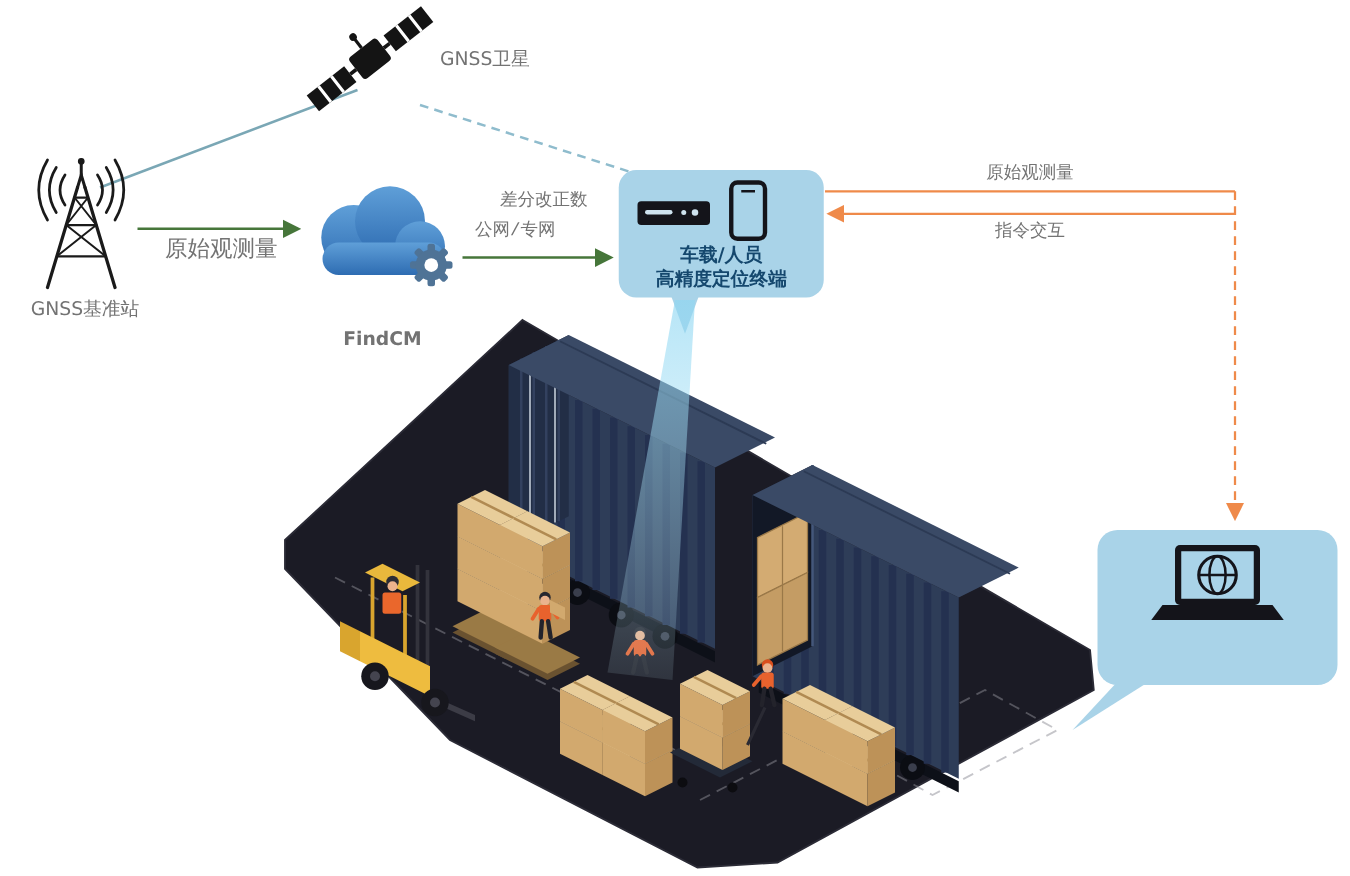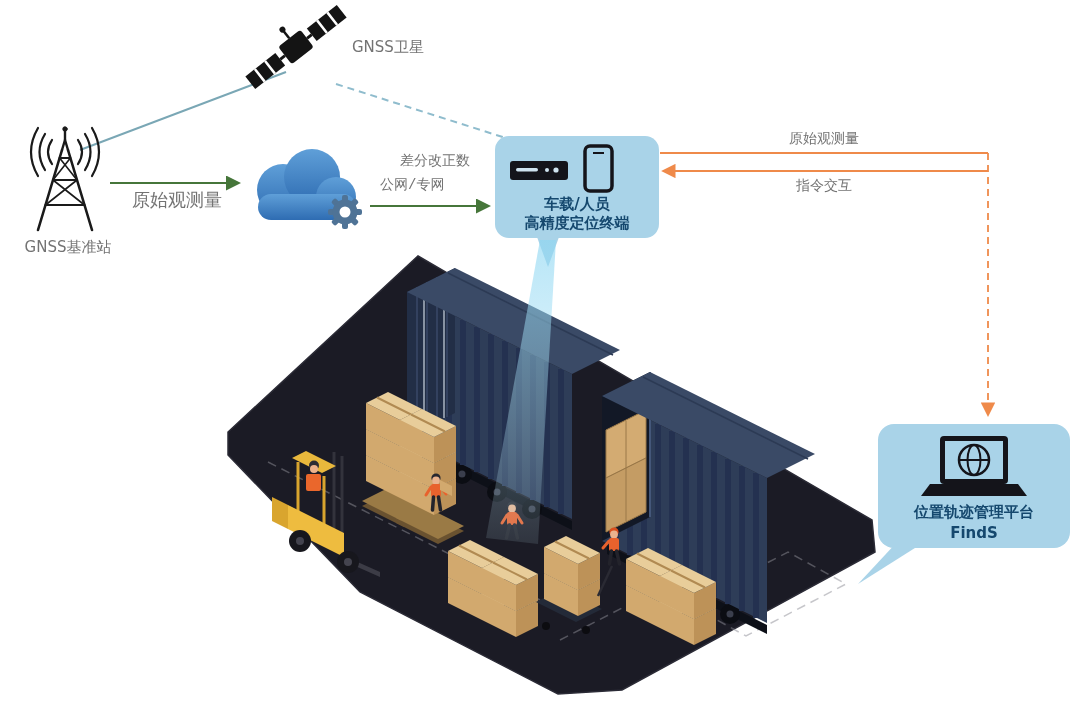--- a/index.html
+++ b/index.html
@@ -265,23 +265,22 @@
       </g>
       <polygon points="930,484 1018,484 1027,496 921,496" fill="#14141a"></polygon>
     </g>
   </g>
 
   <polygon points="540,240 556,240 538,544 486,538" fill="url(#beamG)"></polygon>
 </svg>
 
 <div class="label" style="left:352px;top:38px;">GNSS卫星</div>
 <div class="label center" style="left:12px;top:238px;width:112px;">GNSS基准站</div>
+<div class="label center bold" style="left:222px;top:262px;width:168px;">FindCM</div>
 <div class="label center small" style="left:112px;top:189px;width:130px;">原始观测量</div>
 <div class="label mid" style="left:400px;top:152px;">差分改正数</div>
 <div class="label mid" style="left:380px;top:177px;font-family:Liberation Mono, monospace;">公网/专网</div>
 <div class="label center mid" style="left:744px;top:130px;width:160px;">原始观测量</div>
 <div class="label center mid" style="left:744px;top:178px;width:160px;font-family:Liberation Mono, monospace;">指令交互</div>
 <div class="label center bubble-text" style="left:495px;top:214px;width:164px;">高精度定位终端</div>
 <div class="label center bubble-text" style="left:495px;top:195px;width:164px;">车载/人员</div>
-<div class="label center bubble-text" style="left:878px;top:503px;width:192px;">位置轨迹管理平台</div>
-<div class="label center bubble-text" style="left:878px;top:524px;width:192px;">FindS</div>
 
 </div>
 
 </body></html>

